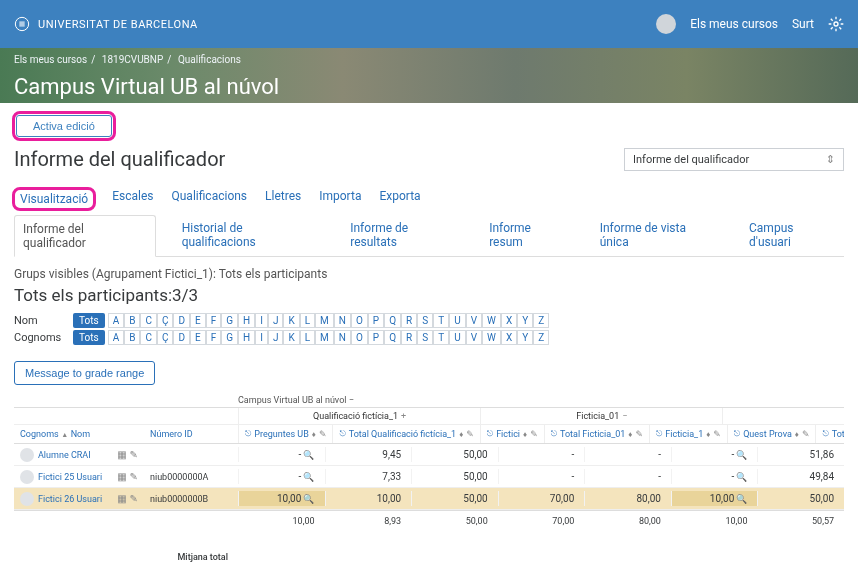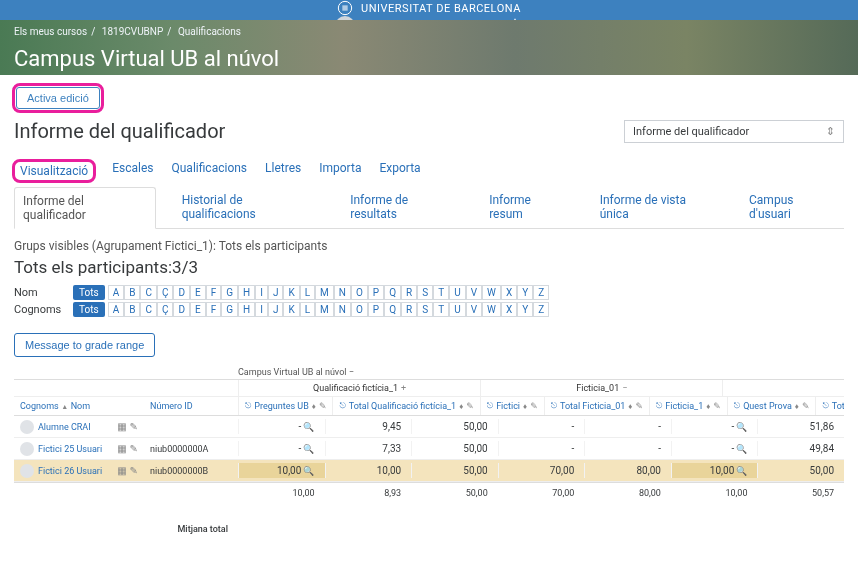--- a/index.html
+++ b/index.html
@@ -1,31 +1,31 @@
 <!DOCTYPE html>
 <html><head>
 <meta charset="utf-8">
 <style>
 * { box-sizing: border-box; margin: 0; padding: 0; }
 body { font-family: -apple-system, BlinkMacSystemFont, "Segoe UI", Roboto, sans-serif; font-size: 12px; color: #373a3c; background: #fff; width: 858px; }
-.topbar { background: #3d81bf; color: #fff; height: 20px; display: flex; align-items: center; padding: 0 14px; justify-content: space-between; flex-direction: column; }
+.topbar { background: #3d81bf; color: #fff; height: 48px; display: flex; align-items: center; padding: 0 14px; justify-content: space-between; }
 .topbar-left { display: flex; align-items: center; gap: 8px; }
 .logo { width: 16px; height: 16px; }
 .uni-name { font-size: 11px; letter-spacing: 0.5px; }
 .topbar-right { display: flex; align-items: center; gap: 14px; font-size: 12px; }
 .avatar { width: 20px; height: 20px; border-radius: 50%; background: #d0d5da; }
 .gear { width: 16px; height: 16px; }
 
 .banner { height: 55px; background: linear-gradient(90deg, #4a7a54, #6b8a6a 20%, #8a8974 40%, #6e7a6e 60%, #7a8464 80%, #556a58); position: relative; color: #fff; }
 .breadcrumbs { position: absolute; top: 6px; left: 14px; font-size: 10px; color: #eef3f7; }
 .breadcrumbs span { margin: 0 4px; }
 .banner-title { position: absolute; bottom: 4px; left: 14px; font-size: 22px; font-weight: 400; }
 
 .content { padding: 10px 14px; }
-.edit-btn { border: 1px solid #3d81bf; color: #3d81bf; background: #fff; padding: 4px 10px; border-radius: 3px; font-size: 11px; cursor: pointer; display: inline-block; }
+.edit-btn { border: 1px solid #3d81bf; color: #3d81bf; background: #fff; padding: 4px 16px; border-radius: 3px; font-size: 11px; cursor: pointer; display: inline-block; }
 .hl-pink { outline: 3px solid #e91e9c; outline-offset: -1px; border-radius: 6px; }
 
 h1.page-heading { font-size: 20px; font-weight: 400; margin: 8px 0; }
 .selector-row { display: flex; justify-content: space-between; align-items: center; }
 .selector { border: 1px solid #ccd0d5; padding: 4px 8px; font-size: 11px; width: 220px; display: flex; justify-content: space-between; align-items: center; background:#fff; }
 
 .tabs1 { display: flex; gap: 18px; margin: 10px 0 6px; font-size: 12px; }
 .tabs1 a { color: #2a70b8; text-decoration: none; }
 .tabs1 a.active { color: #2a70b8; }
 .tabs1-wrap { padding: 3px 6px; }

